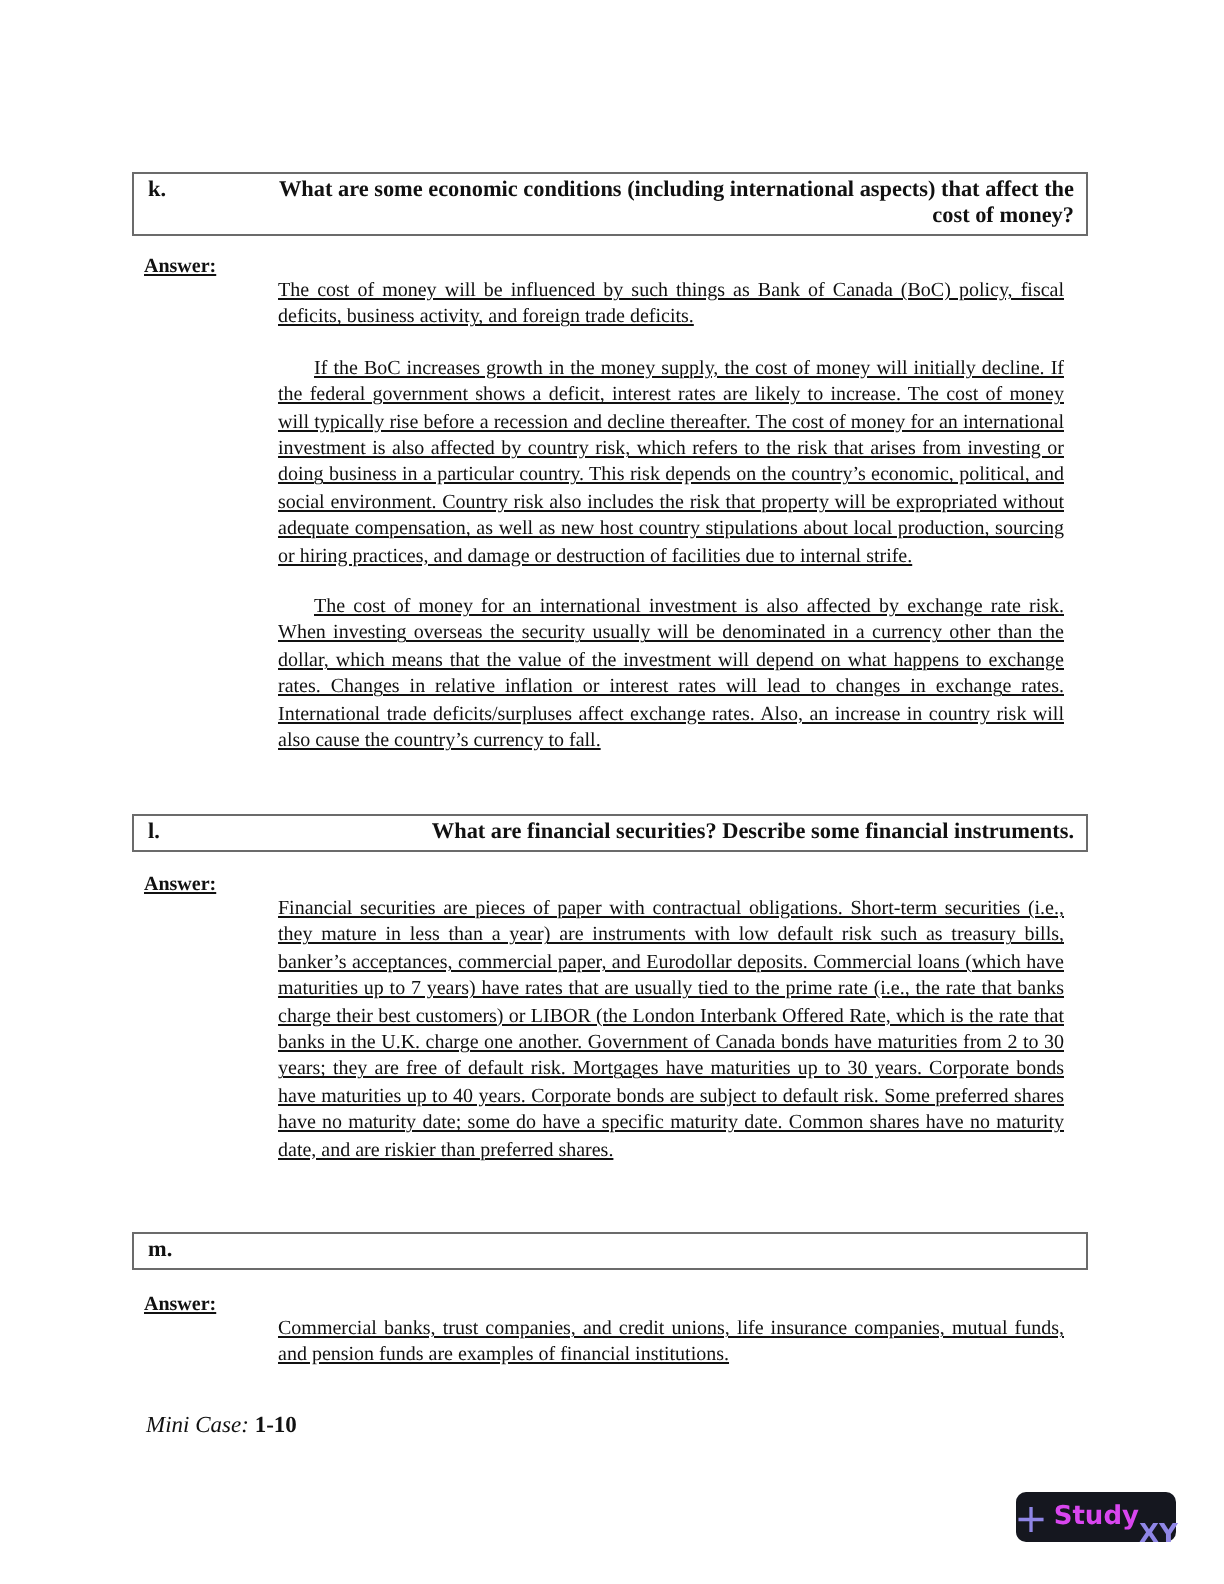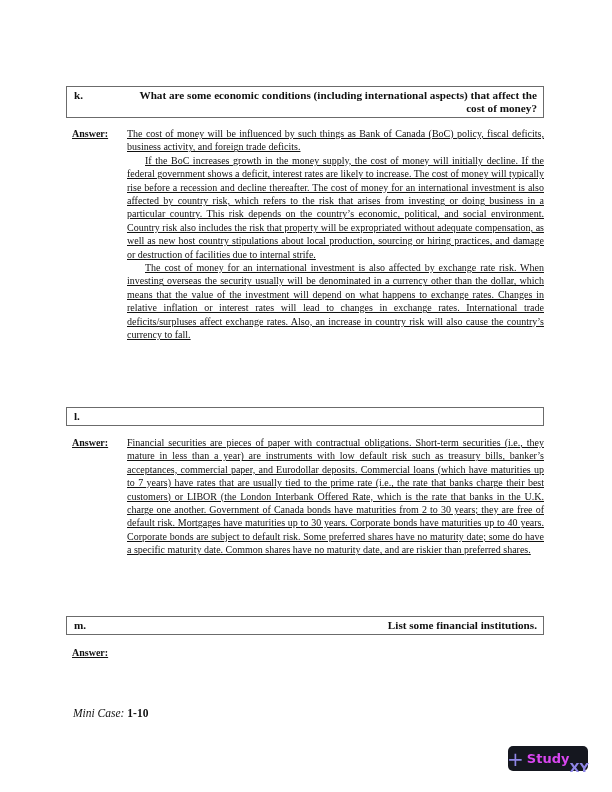--- a/index.html
+++ b/index.html
@@ -15,21 +15,21 @@
       display: flex;
     }
     .qbox .qletter { width: 54px; flex: 0 0 54px; }
     .qbox .qtext { flex: 1; text-align: right; }
     .answer {
       position: absolute; left: 72px; width: 472px;
       font-size: 10px; line-height: 13.4px; display: flex; text-decoration: underline;
     }
     .answer .alabel { width: 55px; flex: 0 0 55px; font-weight: bold; }
     .answer .abody { flex: 1; text-align: justify; }
-    .answer .abody p { margin: 0; text-align: justify; }
+    .answer .abody p { margin: 12px; text-align: justify; }
     .answer .abody p.indent { text-indent: 18px; }
     .footer {
       position: absolute; left: 73px; top: 707px;
       font-size: 11.5px;
     }
     .footer .fl { font-style: italic; }
     .footer .fp { font-weight: bold; }
     .badge {
       position: absolute; left: 508px; top: 746px; width: 80px; height: 25px;
       background: #15171f; border-radius: 5px;
@@ -51,34 +51,37 @@
   <span class="alabel">Answer:</span>
   <div class="abody">
     <p>The cost of money will be influenced by such things as Bank of Canada (BoC) policy, fiscal deficits, business activity, and foreign trade deficits.</p>
     <p class="indent">If the BoC increases growth in the money supply, the cost of money will initially decline. If the federal government shows a deficit, interest rates are likely to increase. The cost of money will typically rise before a recession and decline thereafter. The cost of money for an international investment is also affected by country risk, which refers to the risk that arises from investing or doing business in a particular country. This risk depends on the country’s economic, political, and social environment. Country risk also includes the risk that property will be expropriated without adequate compensation, as well as new host country stipulations about local production, sourcing or hiring practices, and damage or destruction of facilities due to internal strife.</p>
     <p class="indent">The cost of money for an international investment is also affected by exchange rate risk.  When investing overseas the security usually will be denominated in a currency other than the dollar, which means that the value of the investment will depend on what happens to exchange rates.  Changes in relative inflation or interest rates will lead to changes in exchange rates. International trade deficits/surpluses affect exchange rates.  Also, an increase in country risk will also cause the country’s currency to fall.</p>
   </div>
 </div>
 
 <div class="qbox" style="top:407px;">
   <span class="qletter">l.</span>
+  <span class="qtext">What are financial securities?  Describe some financial instruments.</span>
 </div>
 <div class="answer" style="top:436px;">
   <span class="alabel">Answer:</span>
   <div class="abody">
     <p>Financial securities are pieces of paper with contractual obligations.  Short-term securities (i.e., they mature in less than a year) are instruments with low default risk such as treasury bills, banker’s acceptances, commercial paper, and Eurodollar deposits.  Commercial loans (which have maturities up to 7 years) have rates that are usually tied to the prime rate (i.e., the rate that banks charge their best customers) or LIBOR (the London Interbank Offered Rate, which is the rate that banks in the U.K. charge one another.  Government of Canada bonds have maturities from 2 to 30 years; they are free of default risk.  Mortgages have maturities up to 30 years. Corporate bonds have maturities up to 40 years.  Corporate bonds are subject to default risk.  Some preferred shares have no maturity date; some do have a specific maturity date.  Common shares have no maturity date, and are riskier than preferred shares.</p>
   </div>
 </div>
 
 <div class="qbox" style="top:616px;">
   <span class="qletter">m.</span>
-  <span class="qtext">List some financial institutions.</span>
 </div>
 <div class="answer" style="top:646px;">
   <span class="alabel">Answer:</span>
+  <div class="abody">
+    <p>Commercial banks, trust companies, and credit unions, life insurance companies, mutual funds, and pension funds are examples of financial institutions.</p>
+  </div>
 </div>
 
 <div class="footer">
   <span class="fl">Mini Case:</span>
   <span class="fp">1-10</span>
 </div>
 
 <div class="badge">
   <span class="plus">+</span>
   <span class="b1">Study</span>

